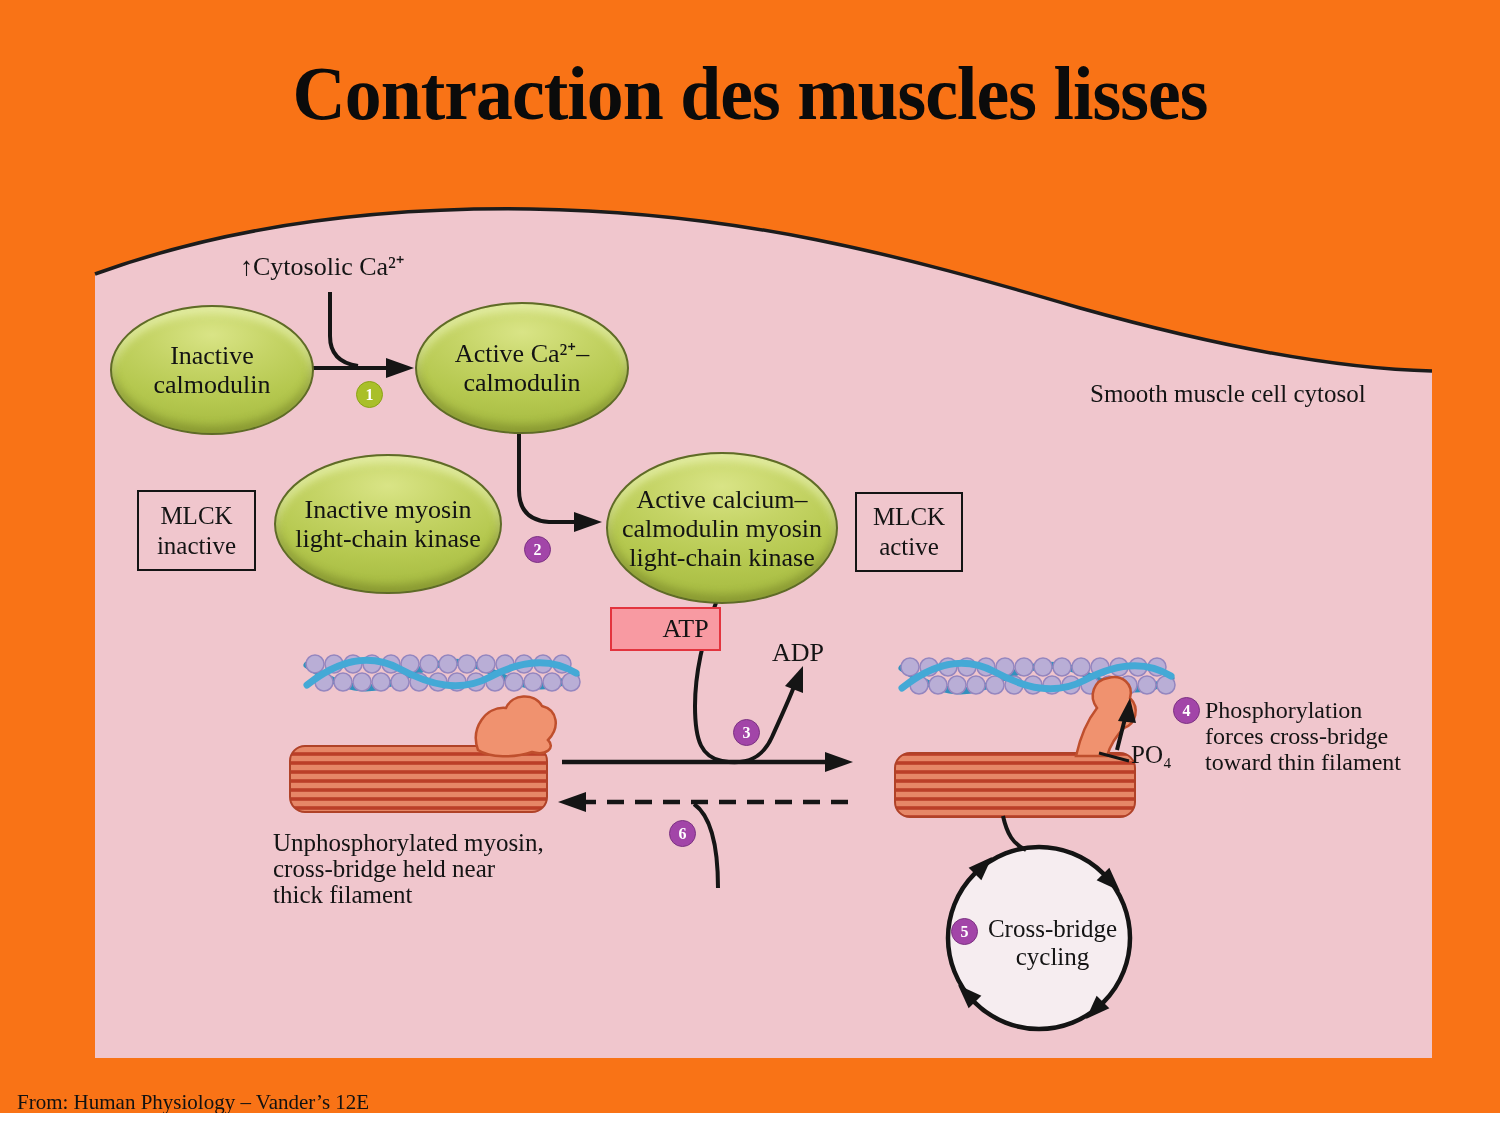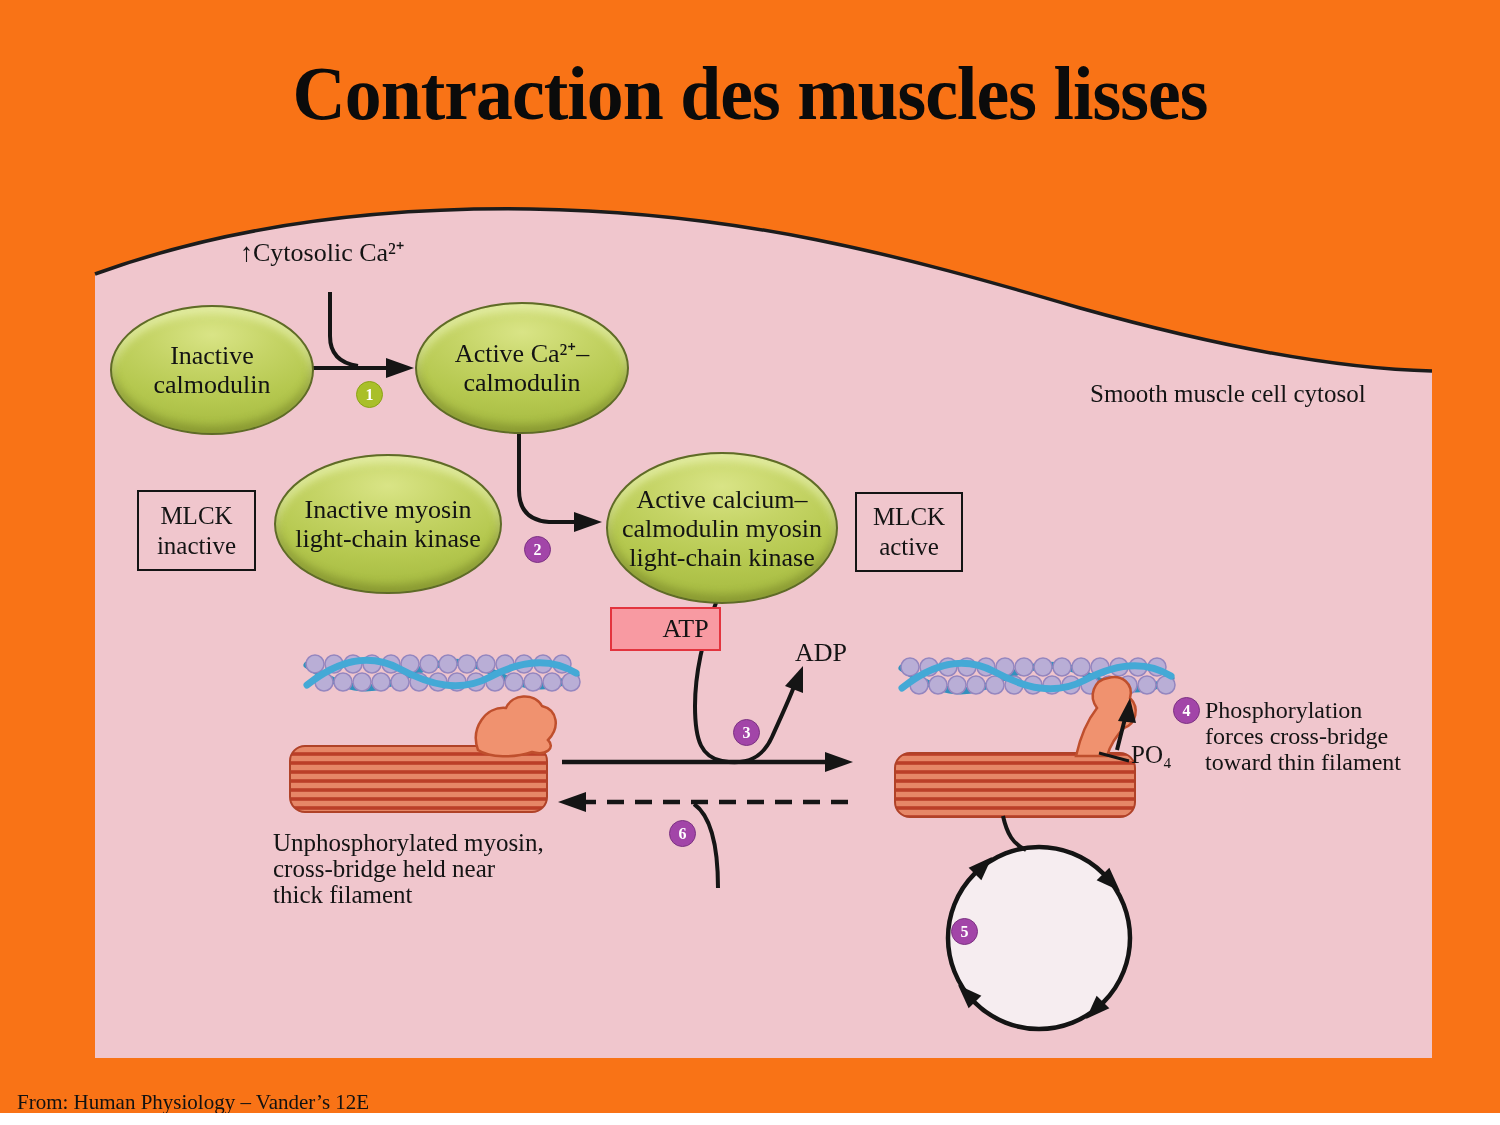--- a/index.html
+++ b/index.html
@@ -136,21 +136,21 @@
     <circle cx="1039" cy="938" r="91" fill="#f6edf0" stroke="#141414" stroke-width="4.5"></circle>
     <g fill="#141414">
       <polygon points="0,-9 24,0 0,9" transform="translate(1103,874) rotate(45)"></polygon>
       <polygon points="0,-9 24,0 0,9" transform="translate(1103,1002) rotate(135)"></polygon>
       <polygon points="0,-9 24,0 0,9" transform="translate(975,1002) rotate(225)"></polygon>
       <polygon points="0,-9 24,0 0,9" transform="translate(975,874) rotate(-45)"></polygon>
     </g>
     <path d="M 1003,816 C 1007,834 1013,844 1026,850" fill="none" stroke="#151515" stroke-width="4"></path>
   </svg>
 
-  <div class="lbl" style="left:240px;top:240px;font-size:26px;">↑Cytosolic Ca²⁺</div>
+  <div class="lbl" style="left:240px;top:254px;font-size:26px;">↑Cytosolic Ca²⁺</div>
 
   <div class="oval" style="left:110px;top:305px;width:200px;height:126px;">Inactive
 calmodulin</div>
 
   <div class="oval" style="left:415px;top:302px;width:210px;height:128px;">Active Ca²⁺–
 calmodulin</div>
 
   <div class="mlckbox" style="left:137px;top:490px;width:115px;height:77px;">MLCK
 inactive</div>
 
@@ -159,35 +159,37 @@
 
   <div class="oval" style="left:606px;top:452px;width:228px;height:148px;">Active calcium–
 calmodulin myosin
 light-chain kinase</div>
 
   <div class="mlckbox" style="left:855px;top:492px;width:104px;height:76px;">MLCK
 active</div>
 
   <div class="atpbox" style="left:610px;top:607px;width:67px;height:40px;padding-left:40px;">ATP</div>
 
-  <div class="lbl" style="left:772px;top:640px;font-size:26px;margin-left:23px;">ADP</div>
+  <div class="lbl" style="left:772px;top:640px;font-size:26px;">ADP</div>
 
   <div class="lbl" style="left:1090px;top:381px;">Smooth muscle cell cytosol</div>
 
   <div class="lbl" style="left:1131px;top:742px;text-align:right;">PO₄</div>
 
   <div class="lbl" style="left:273px;top:830px;">Unphosphorylated myosin,
 cross-bridge held near
 thick filament</div>
 
   <div class="lbl" style="left:1205px;top:697px;font-size:24px;">Phosphorylation
 forces cross-bridge
 toward thin filament</div>
 
 
+  <div class="lbl" style="left:975px;top:915px;width:155px;text-align:center;line-height:28px;">Cross-bridge
+cycling</div>
 
   <div class="badge green" style="left:356px;top:381px;">1</div>
   <div class="badge purple" style="left:524px;top:536px;">2</div>
   <div class="badge purple" style="left:733px;top:719px;">3</div>
   <div class="badge purple" style="left:1173px;top:697px;">4</div>
   <div class="badge purple" style="left:951px;top:918px;">5</div>
   <div class="badge purple" style="left:669px;top:820px;">6</div>
 
   <div class="attribution">From: Human Physiology – Vander’s 12E</div>
 

